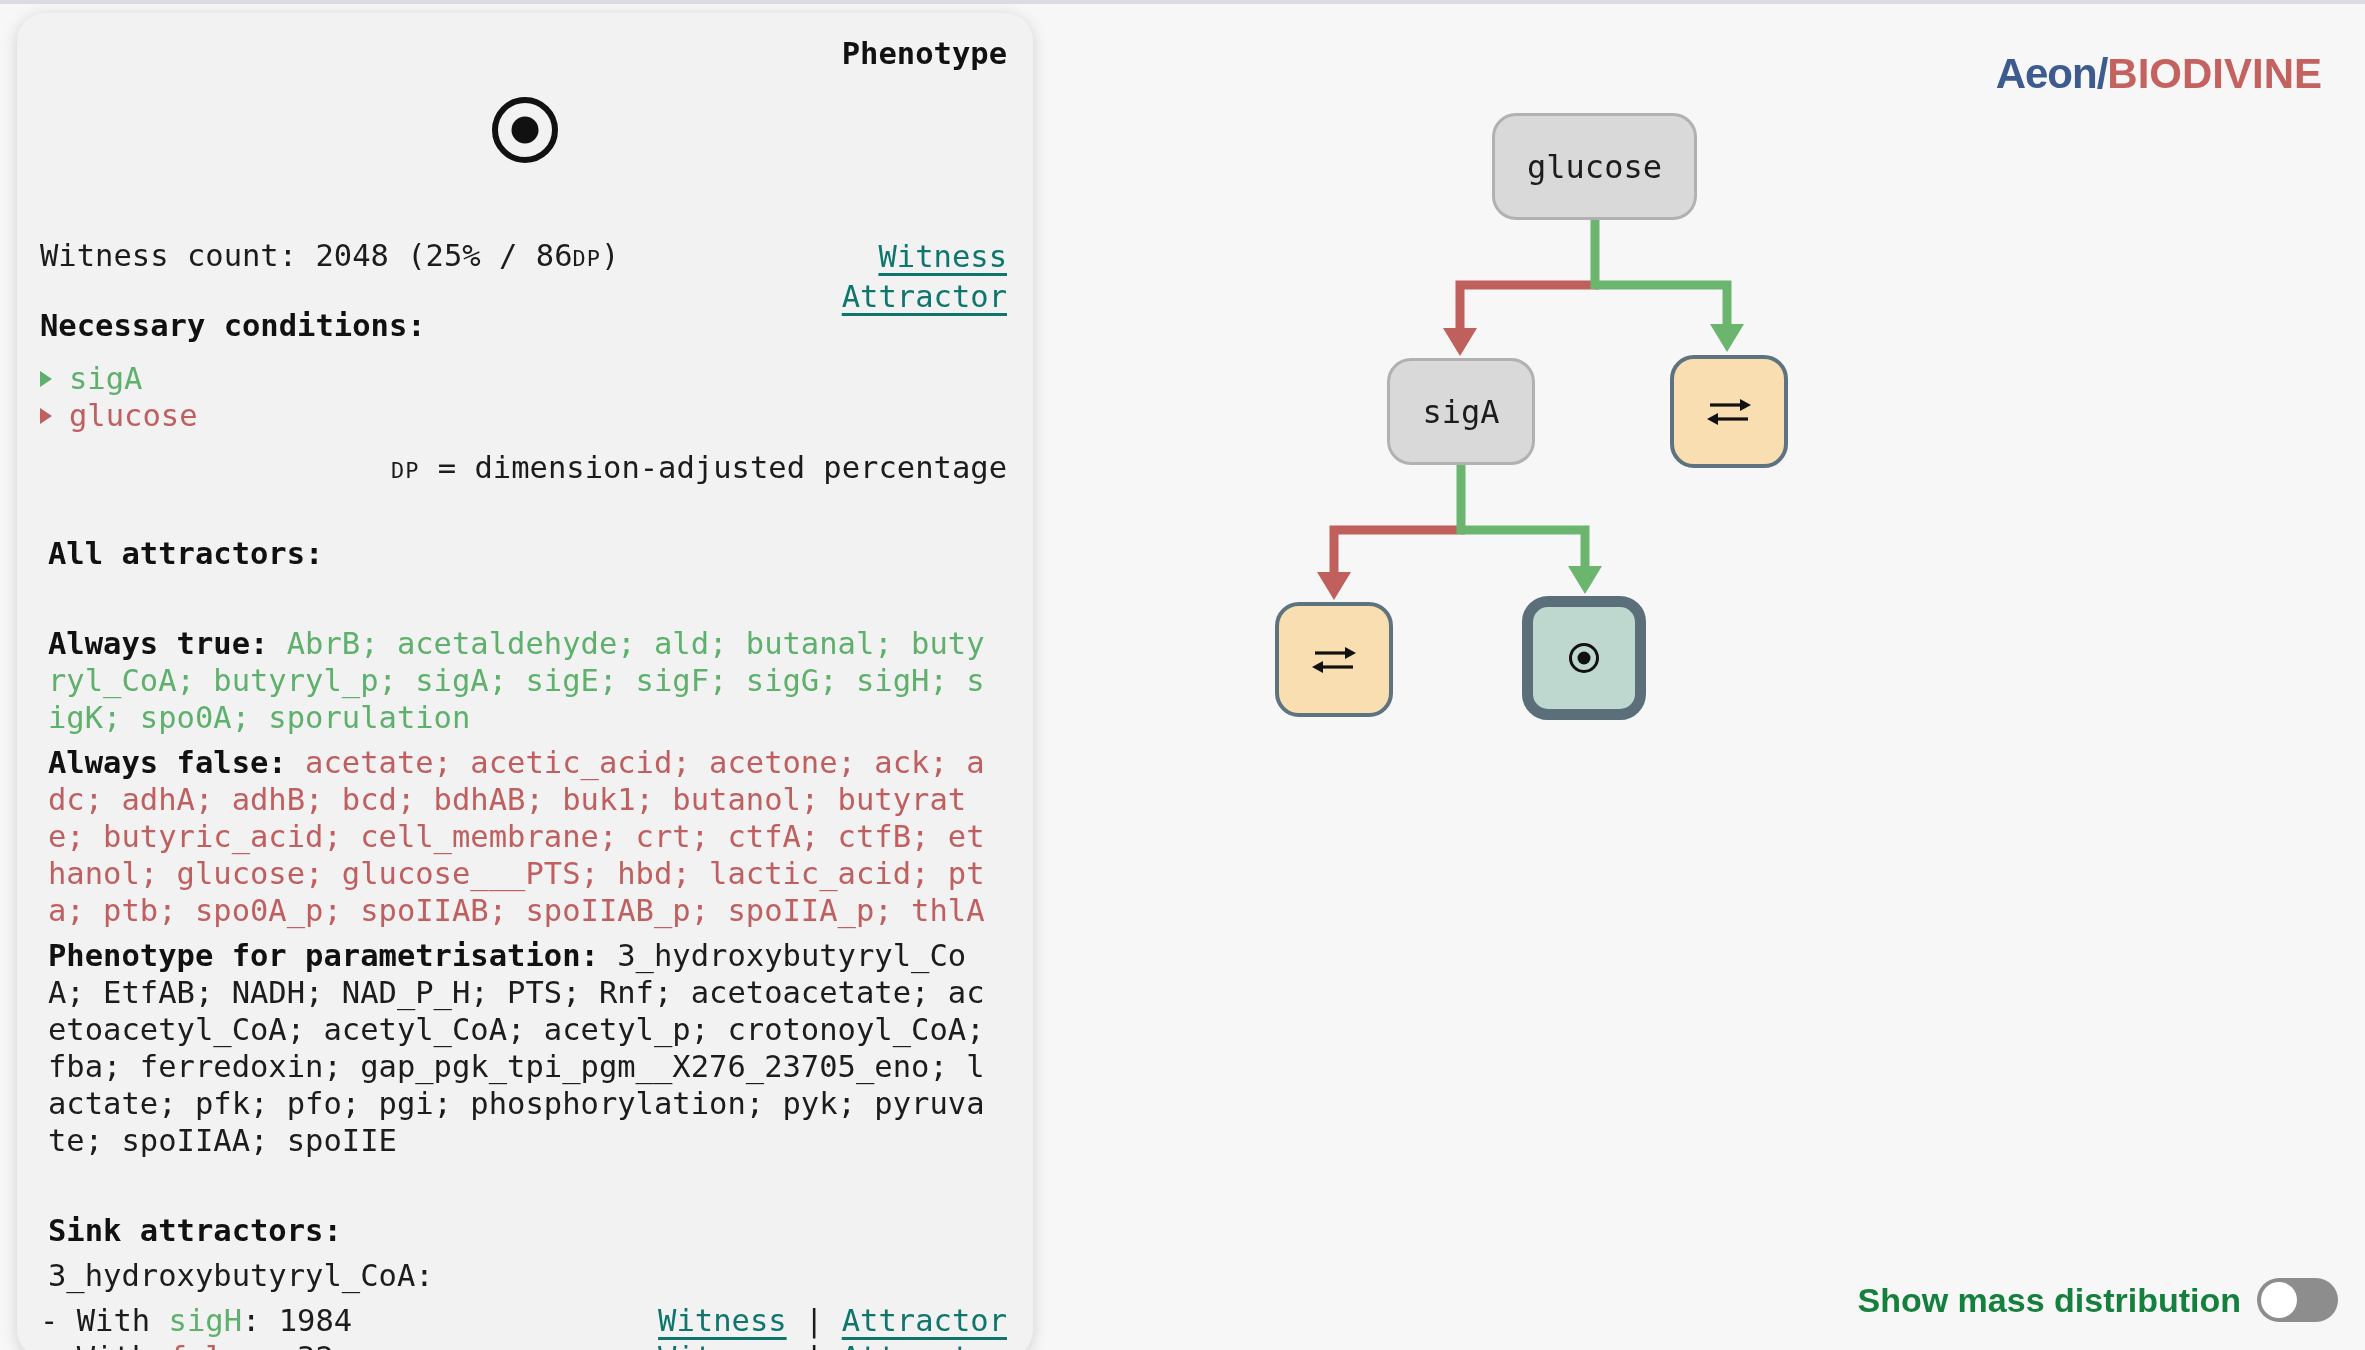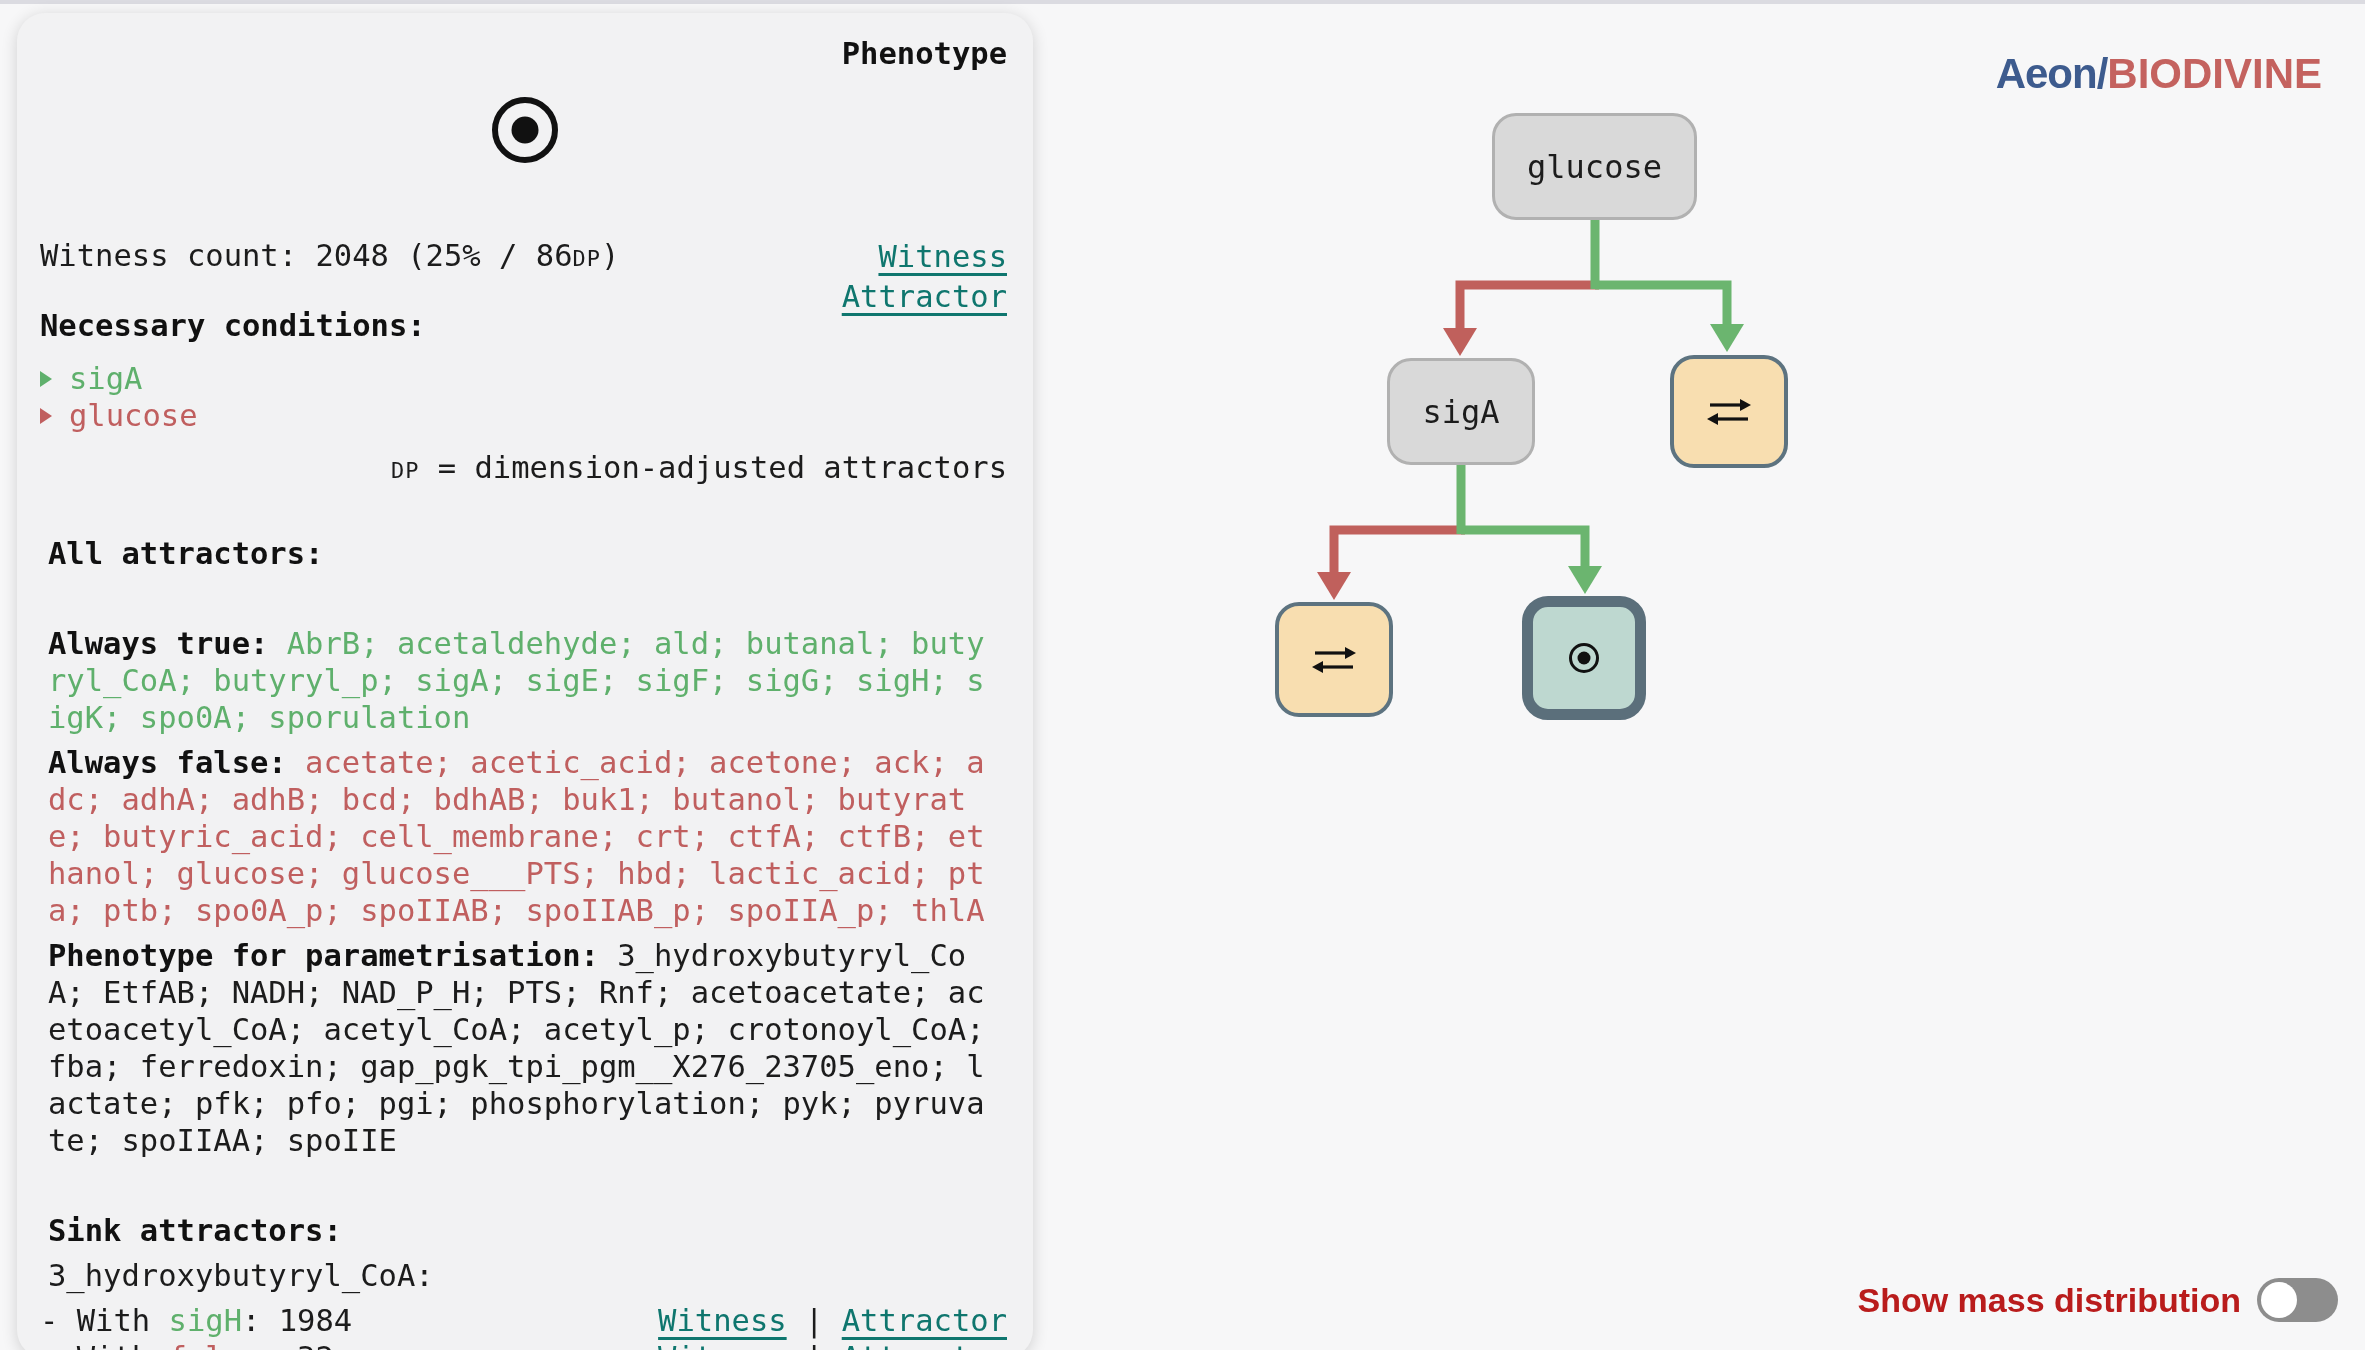--- a/index.html
+++ b/index.html
@@ -54,21 +54,21 @@
   .sink-icon { width:30px; height:30px; border:3px solid #111; border-radius:50%; position:relative; }
   .sink-icon::after { content:""; position:absolute; left:50%; top:50%; transform:translate(-50%,-50%);
                       width:13px; height:13px; background:#111; border-radius:50%; }
 
   
   .logo { position:absolute; top:50px; right:43px; font-family:Liberation Sans, sans-serif;
           font-size:42px; letter-spacing:-1px; cursor:default; }
   .logo .p1 { color:#3d5b8e; font-weight:700; }
   .logo .p2 { color:#c4625f; font-weight:800; letter-spacing:0; }
   .mass-row { position:absolute; right:27px; bottom:28px; display:flex; align-items:center; gap:16px; }
-  .mass-label { font-family:"Liberation Sans", sans-serif; font-size:34px; font-weight:700; color:#b91c1c; }
+  .mass-label { font-family:"Liberation Sans", sans-serif; font-size:34px; font-weight:700; color:#15803d; }
   .toggle { width:81px; height:44px; background:#8d8d8d; border-radius:22px; position:relative; cursor:pointer; }
   .toggle .knob { position:absolute; left:4px; top:4px; width:36px; height:36px; background:#fff; border-radius:50%; }
 </style>
 </head>
 <body>
 
 <div class="top-strip"></div>
 
 <div class="card">
   <div class="abs mono bold card-title">Phenotype</div>
@@ -85,21 +85,21 @@
 
   <div class="abs mono cond-row cond-1">
     <span class="tri tri-green"></span>
     <span class="green">sigA</span>
   </div>
   <div class="abs mono cond-row cond-2">
     <span class="tri tri-red"></span>
     <span class="red">glucose</span>
   </div>
 
-  <div class="abs mono dp-note"><span class="smallcaps">DP</span><span> = dimension-adjusted attractors</span></div>
+  <div class="abs mono dp-note"><span class="smallcaps">DP</span><span> = dimension-adjusted percentage</span></div>
 
   <div class="abs mono flow">
     <p class="bold">All attractors:</p>
     <div class="gap"></div>
     <p><span class="bold">Always true: </span><span class="green">AbrB; acetaldehyde; ald; butanal; butyryl_CoA; butyryl_p; sigA; sigE; sigF; sigG; sigH; sigK; spo0A; sporulation</span></p>
     <p><span class="bold">Always false: </span><span class="red">acetate; acetic_acid; acetone; ack; adc; adhA; adhB; bcd; bdhAB; buk1; butanol; butyrate; butyric_acid; cell_membrane; crt; ctfA; ctfB; ethanol; glucose; glucose___PTS; hbd; lactic_acid; pta; ptb; spo0A_p; spoIIAB; spoIIAB_p; spoIIA_p; thlA</span></p>
     <p><span class="bold">Phenotype for parametrisation: </span><span>3_hydroxybutyryl_CoA; EtfAB; NADH; NAD_P_H; PTS; Rnf; acetoacetate; acetoacetyl_CoA; acetyl_CoA; acetyl_p; crotonoyl_CoA; fba; ferredoxin; gap_pgk_tpi_pgm__X276_23705_eno; lactate; pfk; pfo; pgi; phosphorylation; pyk; pyruvate; spoIIAA; spoIIE</span></p>
     <div class="gap"></div>
     <p class="bold">Sink attractors:</p>
     <p class="sink-var">3_hydroxybutyryl_CoA:</p>

